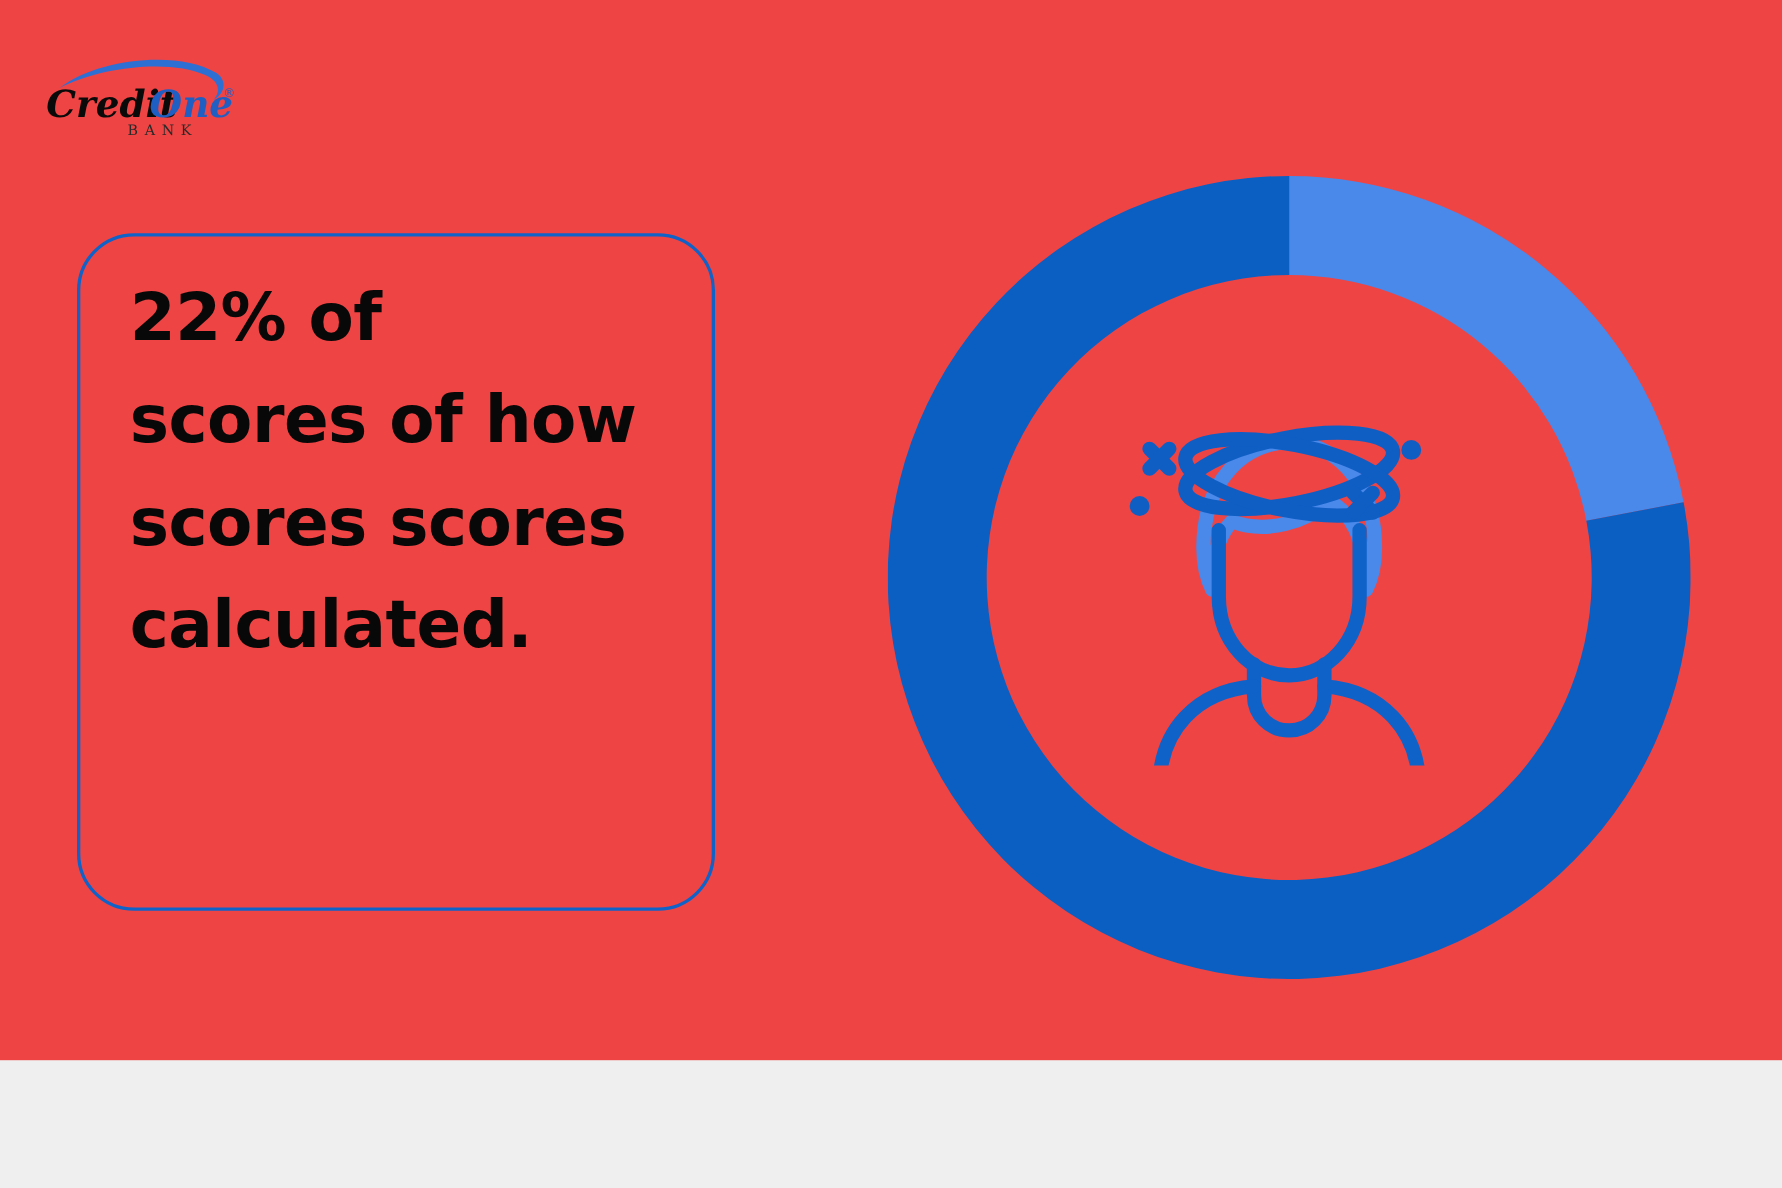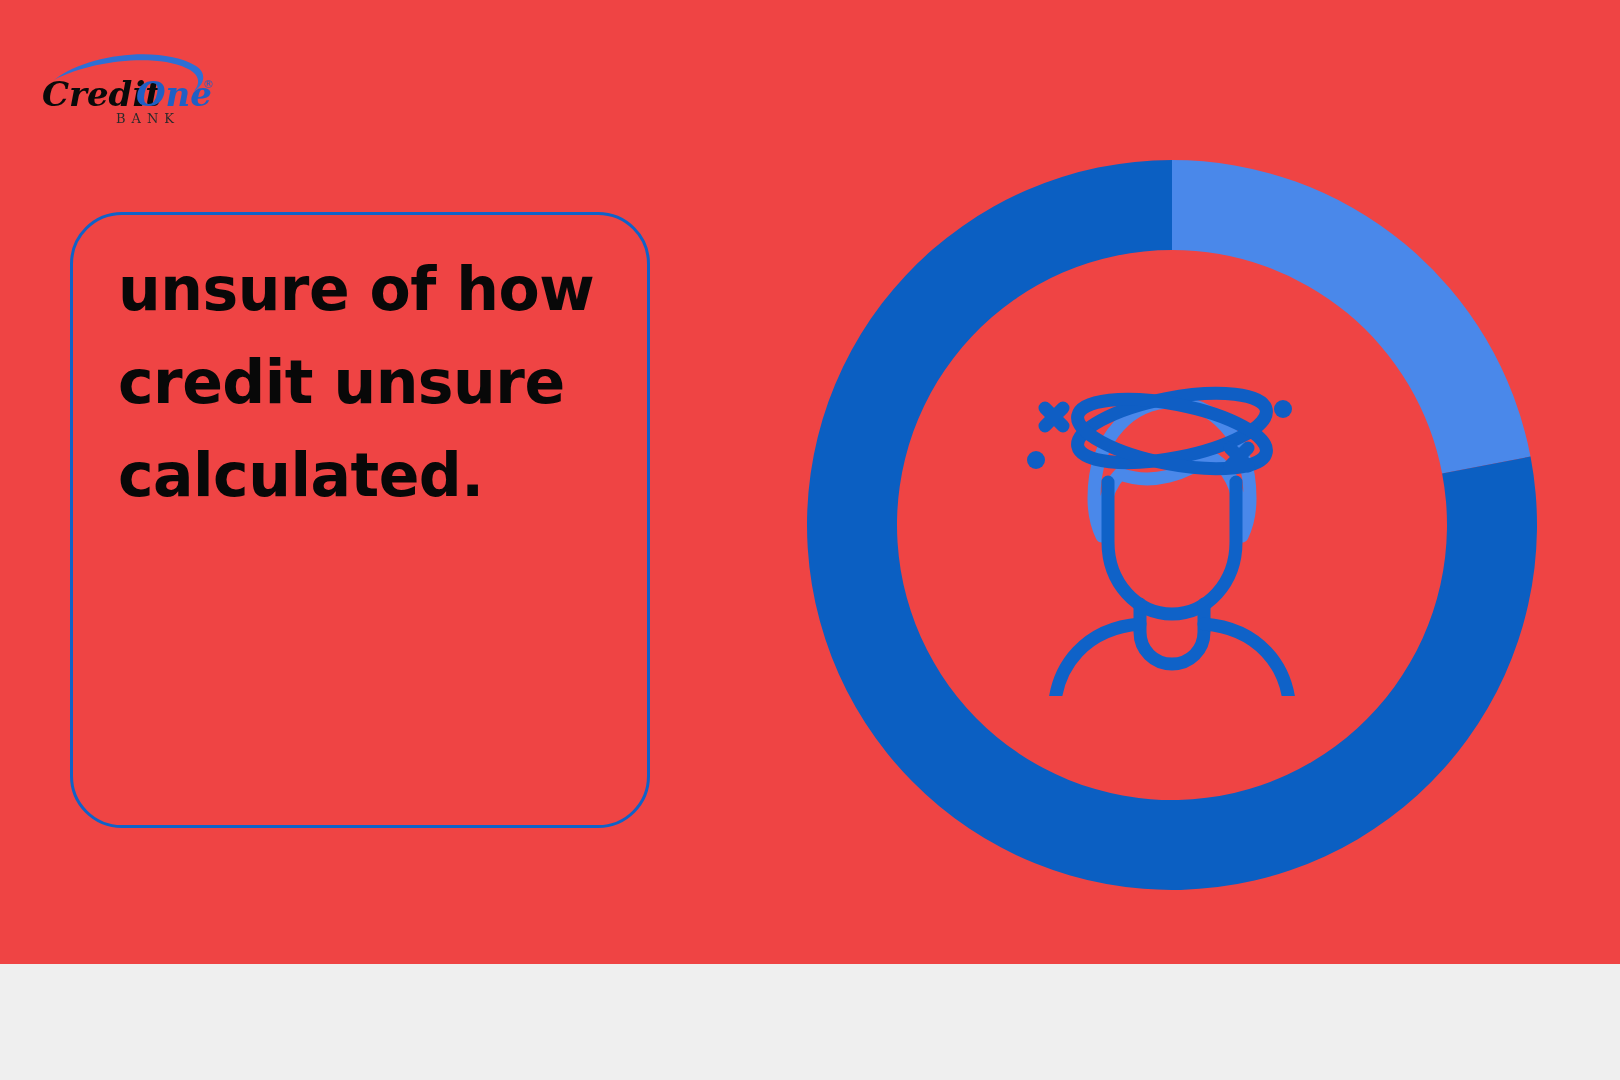--- a/index.html
+++ b/index.html
@@ -89,22 +89,23 @@
       <text x="98" y="62" font-family="DejaVu Serif, serif" font-size="34" font-style="italic" font-weight="bold" fill="#1f5fc4">One</text>
 
       <text x="165" y="44" font-family="DejaVu Sans, sans-serif" font-size="11" fill="#1f5fc4">®</text>
 
       <text x="78" y="79" font-family="DejaVu Serif, serif" font-size="13" letter-spacing="6" fill="#2a2a2a">BANK</text>
     </svg>
   </div>
 
   <div id="stat-card">
     <div id="stat-text">
-      <span class="line">unsure of how</span>
-      <span class="line">credit unsure</span>
+      <span class="line">22% of</span>
+      <span class="line">scores of how</span>
+      <span class="line">scores scores</span>
       <span class="line">calculated.</span>
     </div>
   </div>
 
   <div id="donut-wrap">
     <svg id="donut-svg" viewBox="0 0 730 730" width="730" height="730" aria-hidden="true">
       <g id="donut-slices">
           <path d="M 365 0 A 365 365 0 0 1 723.5348465159714 296.6058201762105 L 635.1289939503894 313.4701384889257 A 275 275 0 0 0 365 90 Z" fill="#4a88ea"></path>
           <path d="M 723.5348465159714 296.6058201762105 A 365 365 0 1 1 364.99999999999994 0 L 364.99999999999994 90 A 275 275 0 1 0 635.1289939503894 313.4701384889257 Z" fill="#0b5fc2"></path>
         </g>

